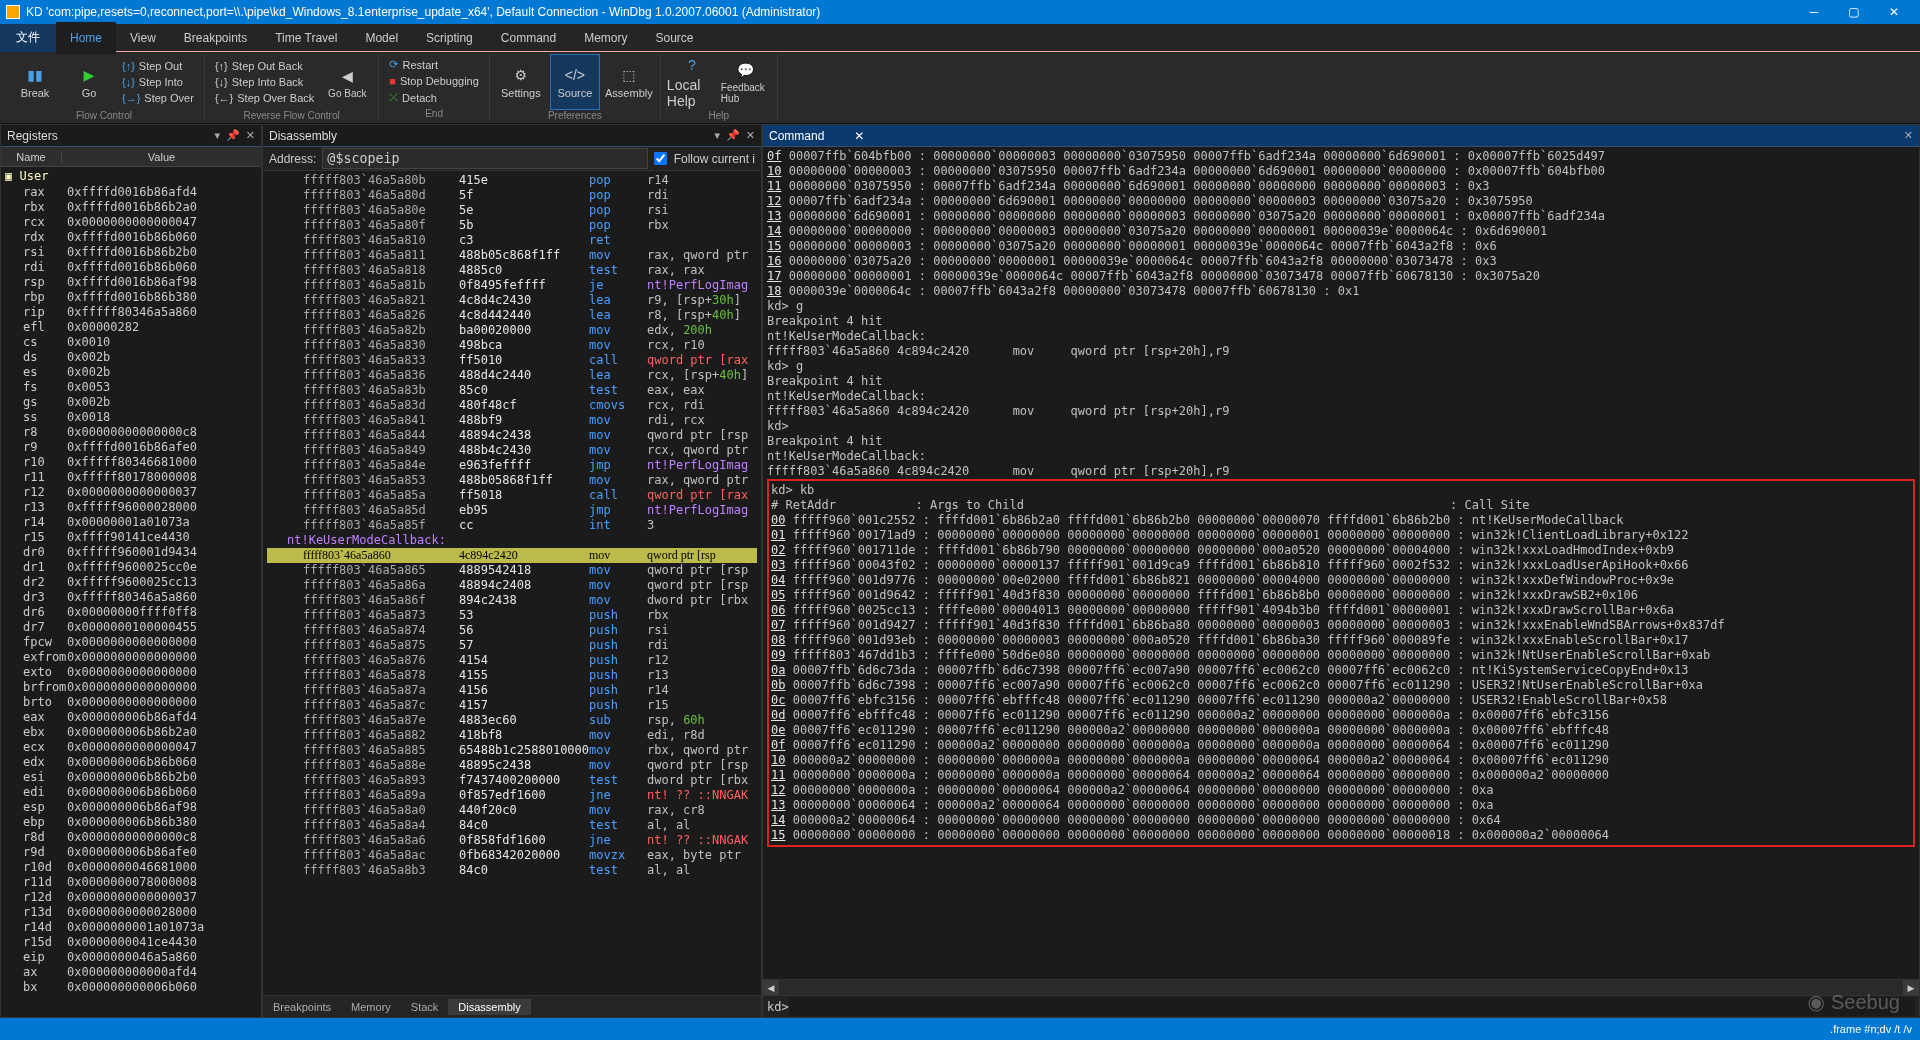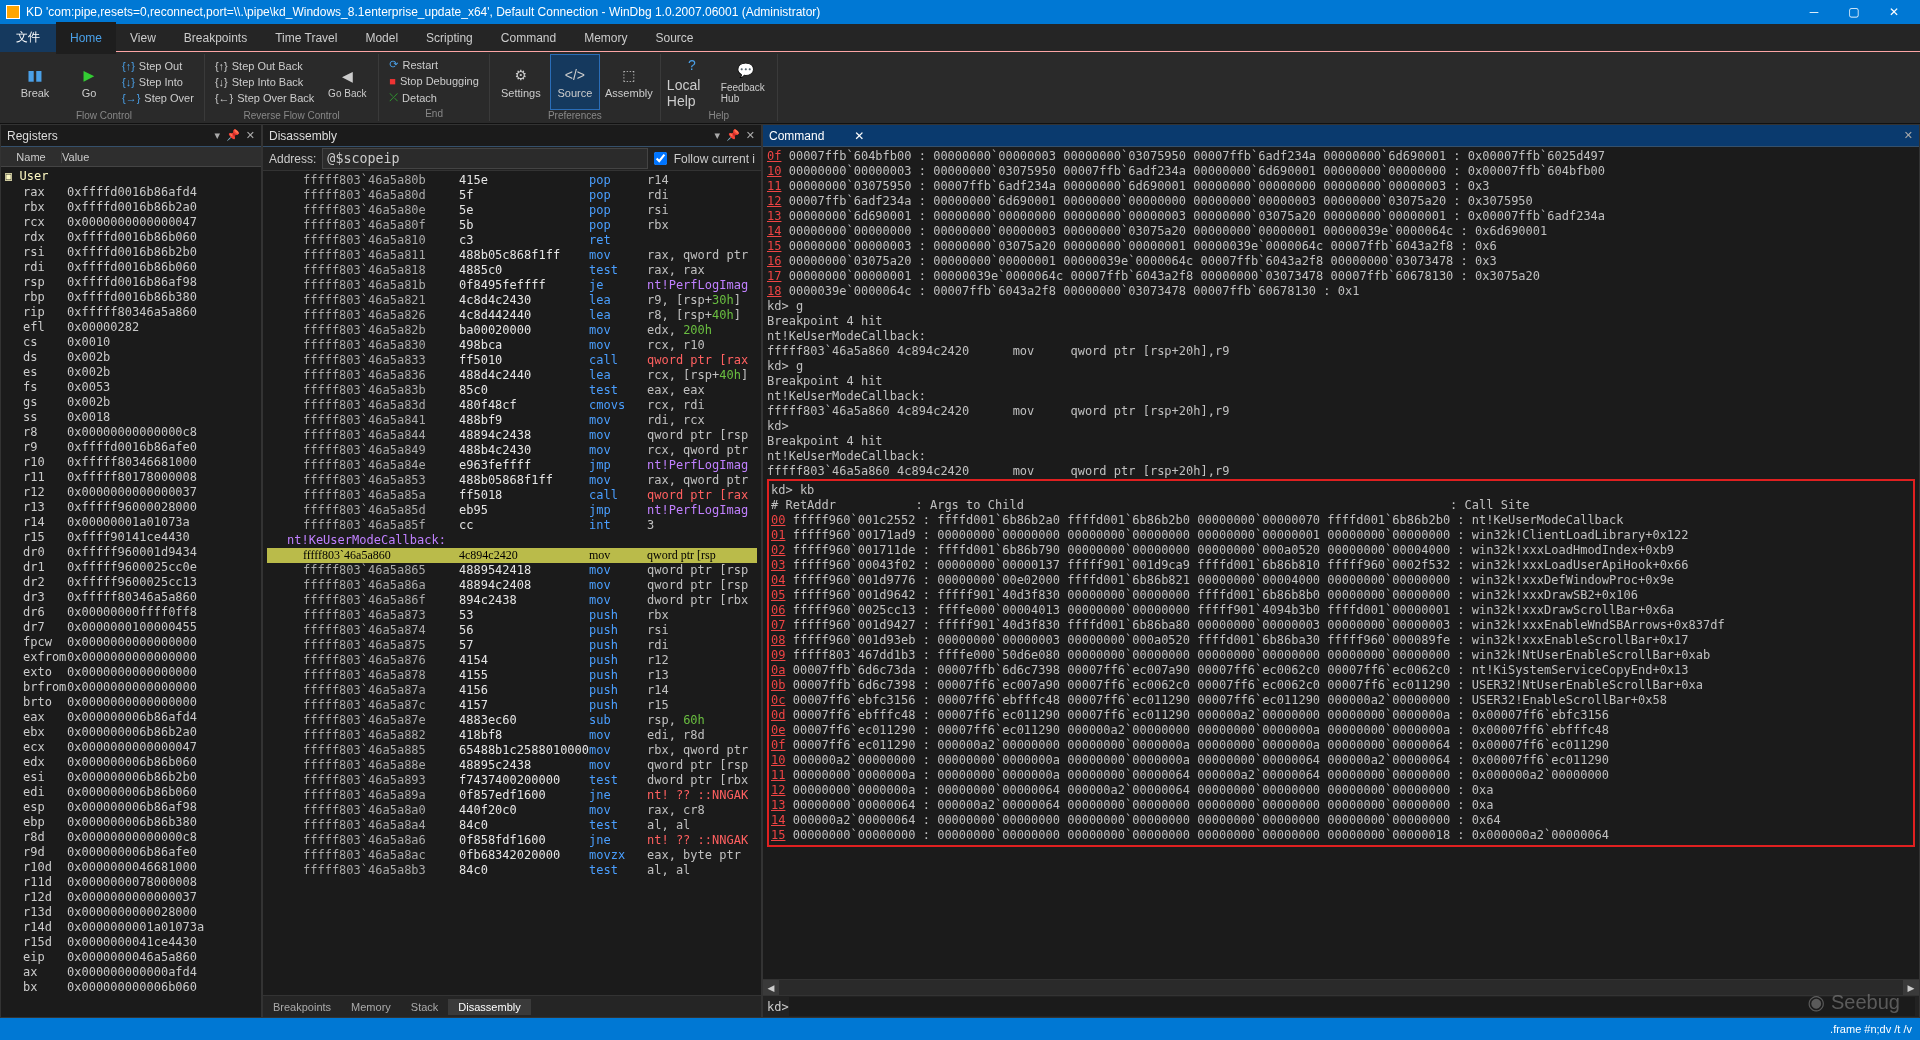--- a/index.html
+++ b/index.html
@@ -21,21 +21,21 @@
 .ribbon .icon{width:20px;height:20px;display:flex;align-items:center;justify-content:center;font-size:14px;}
 .grplabel{font-size:10px;color:#888;text-align:center;padding-bottom:2px;}
 .workspace{display:flex;height:calc(100% - 24px - 28px - 72px - 22px);}
 .panel{display:flex;flex-direction:column;background:#1b1b1b;border:1px solid #333;}
 .panel-head{background:#1b1b1b;height:22px;display:flex;align-items:center;padding:0 6px;font-size:12px;color:#ddd;border-bottom:1px solid #35506b;}
 .panel-head.active{background:#0a3a6e;color:#fff;}
 .panel-head .phbtns{margin-left:auto;display:flex;gap:6px;color:#aaa;font-size:11px;}
 .reg-panel{width:262px;}
 .reg-head-row{display:flex;background:#2e2e2e;height:20px;align-items:center;font-size:11px;border-bottom:1px solid #444;}
 .reg-head-row div:first-child{width:60px;text-align:center;}
-.reg-head-row div:last-child{flex:1;border-left:1px solid #444;}
+.reg-head-row div:last-child{flex:1;text-align:center;border-left:1px solid #444;}
 .reg-body{flex:1;overflow:auto;font-family:Consolas,monospace;font-size:12px;}
 .reg-user{padding:2px 4px;color:#fef9c3;}
 .reg-row{display:flex;padding:0 4px;line-height:15px;}
 .reg-row .rn{width:62px;color:#ccc;padding-left:18px;}
 .reg-row .rv{flex:1;color:#c9c9c9;}
 .dis-panel{width:500px;}
 .dis-addr{display:flex;align-items:center;height:24px;padding:0 6px;gap:6px;font-size:12px;background:#222;border-bottom:1px solid #333;}
 .dis-addr input{flex:1;background:#2b2b2b;border:1px solid #444;color:#ccc;padding:2px 4px;font-family:Consolas,monospace;}
 .dis-body{flex:1;overflow:hidden;font-family:Consolas,monospace;font-size:12px;padding:2px 4px;line-height:15px;white-space:pre;}
 .dis-row{display:flex;}
@@ -54,21 +54,21 @@
 .hsbtn{width:16px;background:#3a3a3a;display:flex;align-items:center;justify-content:center;font-size:9px;color:#ccc;}
 .tabstrip{height:22px;background:#252525;display:flex;align-items:center;font-size:11px;color:#aaa;border-top:1px solid #333;}
 .tabstrip .t{padding:2px 10px;}
 .tabstrip .t.active{background:#3a3a3a;color:#fff;}
 .statusbar{height:22px;background:#0078d4;color:#fff;display:flex;align-items:center;font-size:11px;padding:0 8px;}
 .statusbar .spacer{flex:1;}
 .seebug{position:absolute;right:20px;bottom:26px;color:#999;font-size:20px;opacity:.5;display:flex;align-items:center;gap:6px;}
 .green{color:#6abf40;}
 .purple{color:#c080ff;}
 .red{color:#ff6060;}
-.link{color:#ef4444;text-decoration:underline;}
+.link{color:#e5e5e5;text-decoration:underline;}
 </style>
 </head>
 <body>
 
 <div class="titlebar">
   <div class="tb-icon"></div>
   <span>KD 'com:pipe,resets=0,reconnect,port=\\.\pipe\kd_Windows_8.1enterprise_update_x64', Default Connection  -  WinDbg 1.0.2007.06001 (Administrator)</span>
   <div class="spacer"></div>
   <div class="winbtns">
     <div class="winbtn">─</div>

